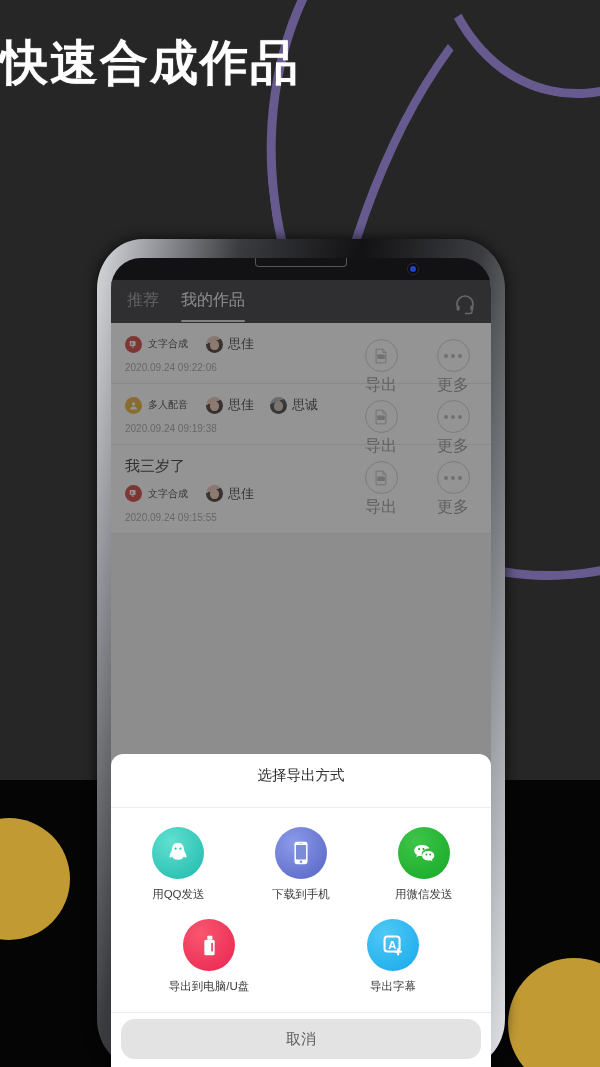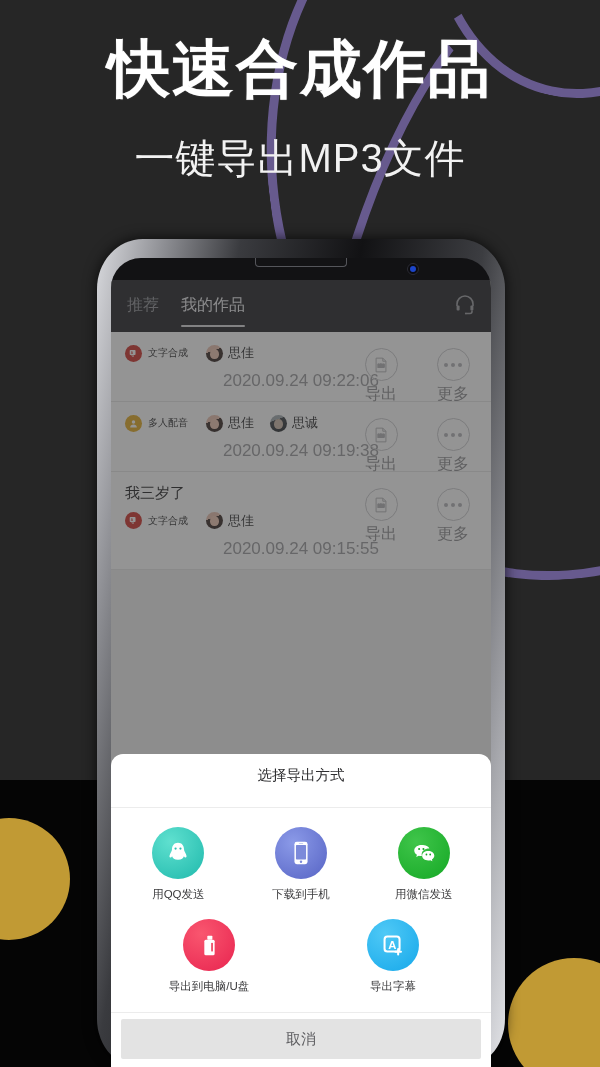--- a/index.html
+++ b/index.html
@@ -60,23 +60,23 @@
     border-bottom-color: #6b5d94;
     transform: rotate(12deg);
   }
   .gold-circle { position: absolute; border-radius: 50%; background: #c19a34; }
   .gold-circle.g1 { left: -52px; top: 818px; width: 122px; height: 122px; }
   .gold-circle.g2 { left: 508px; top: 958px; width: 132px; height: 132px; }
 
   
   .headline {
     position: absolute; left: 0; top: 38px; width: 600px;
-    text-align: center;
+    text-align: left;
     color: #ffffff;
-    font-size: 62px;
+    font-size: 48px;
     font-weight: bold;
     letter-spacing: 2px;
     line-height: 1;
     font-family: "DejaVu Sans", "Liberation Sans", sans-serif;
     text-shadow: 0 0 1px rgba(255,255,255,.5);
   }
   .subhead {
     position: absolute; left: 0; top: 138px; width: 600px;
     text-align: center;
     color: #f2f2f2;
@@ -125,21 +125,21 @@
 
   
   #screen {
     position: absolute; left: 0; top: 22px;
     width: 380px; height: 789px;
     background: #f0f0f0;
     overflow: hidden;
   }
   
   .nav {
-    position: relative; height: 52px; background: #1f2024;
+    position: relative; height: 43px; background: #1f2024;
     display: flex; align-items: center; padding: 0 16px;
   }
   .tab {
     font-size: 16px; color: #8e8f94; margin-right: 22px;
     position: relative; padding-bottom: 2px; white-space: nowrap;
   }
   .tab.active { color: #e9e9ec; }
   .tab.active::after {
     content: ""; position: absolute; left: 0; right: 0; bottom: -9px;
     height: 2px; background: #d7d7da; border-radius: 1px;
@@ -171,21 +171,21 @@
   .avatar.female::after {
     content:""; position:absolute; left:4px; top:4px; width:9px; height:10px;
     border-radius:50% 50% 45% 45%; background:#f0c6b2;
   }
   .avatar.male { background: linear-gradient(160deg,#9fa8ae 30%,#3a3f45 31%,#22262a 100%); }
   .avatar.male::after {
     content:""; position:absolute; left:4px; top:4px; width:9px; height:10px;
     border-radius:50% 50% 45% 45%; background:#cdb9a8;
   }
   .voice-name { font-size: 13px; color: #2c2c2e; white-space: nowrap; }
-  .stamp { font-size: 17px; color: #9a9a9d; text-align: center; }
+  .stamp { font-size: 10px; color: #9a9a9d; }
 
   .row-actions {
     position: absolute; right: 12px; top: 16px;
     display: flex; gap: 20px;
   }
   .act { width: 52px; text-align: center; }
   .act-circle {
     width: 33px; height: 33px; border-radius: 50%;
     border: 1px solid #c9c9cc;
     margin: 0 auto 3px auto;
@@ -227,41 +227,40 @@
   .ic-phone  { background: radial-gradient(circle at 35% 30%, #8b9ae8, #5663c4); }
   .ic-qq     { background: radial-gradient(circle at 35% 28%, #5fe0cf, #1fb9ac); }
   .ic-wechat { background: radial-gradient(circle at 35% 28%, #3fc54a, #15a825); }
   .ic-usb    { background: radial-gradient(circle at 35% 28%, #f9566f, #e8244f); }
   .ic-sub    { background: radial-gradient(circle at 35% 28%, #4fc9f6, #16a8ea); }
   .ic-other  { background: radial-gradient(circle at 35% 28%, #fcc03c, #f59a14); }
 
   .cancel-wrap { padding: 6px 10px 10px 10px; }
   #cancel-btn {
     width: 100%; height: 40px; border: none;
-    background: #e3e3e3; border-radius: 2px;
+    background: #e3e3e3; border-radius: 14px;
     font-size: 15px; color: #5d5d60;
     font-family: "Liberation Sans", sans-serif;
   }
 </style>
 </head>
 <body>
 
 <div id="stage">
 
   <div class="bg-dark-panel"></div>
   <div class="bg-black-bottom"></div>
   <div class="ribbon r1"></div>
   <div class="ribbon r2"></div>
   <div class="ribbon r3"></div>
   <div class="ribbon r4"></div>
   <div class="gold-circle g1"></div>
   <div class="gold-circle g2"></div>
 
   <div class="headline">快速合成作品</div>
-  <div class="subhead">一键导出MP3文件</div>
 
   <div id="phone">
     <div id="phone-inner">
       <div class="speaker-slot"></div>
       <div class="cam-dot">
           <i></i>
         </div>
 
       <div id="screen">
 

